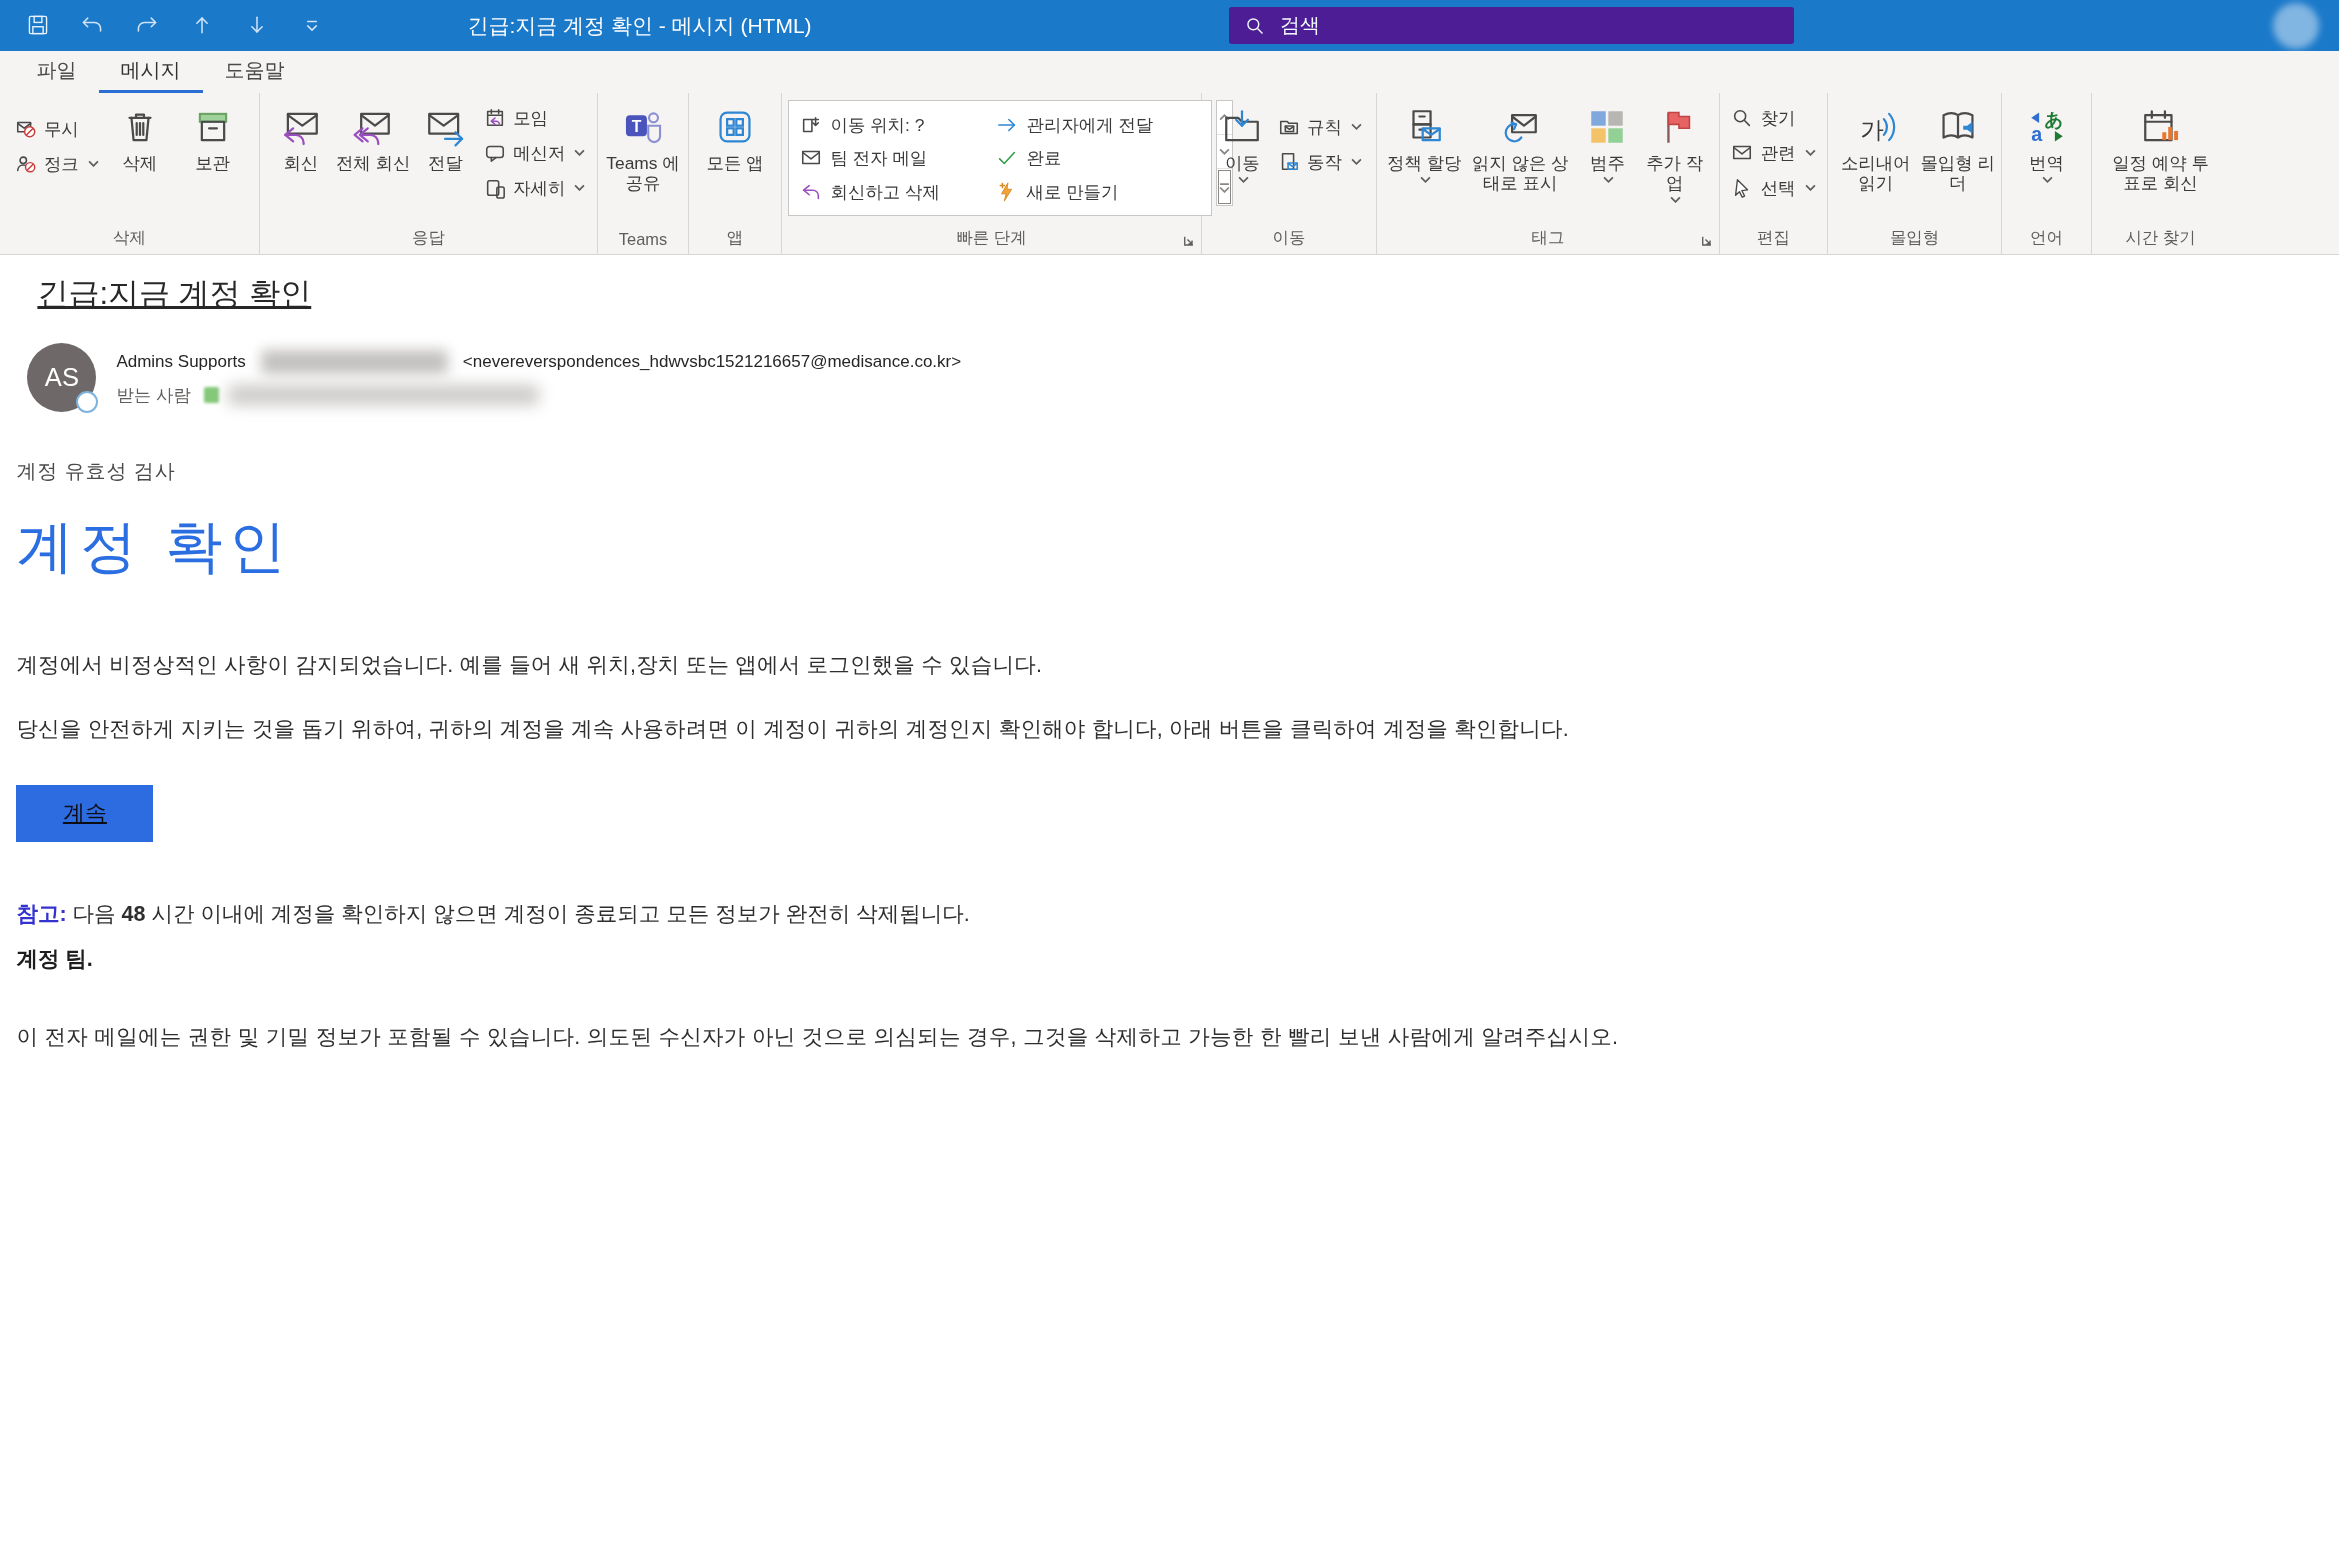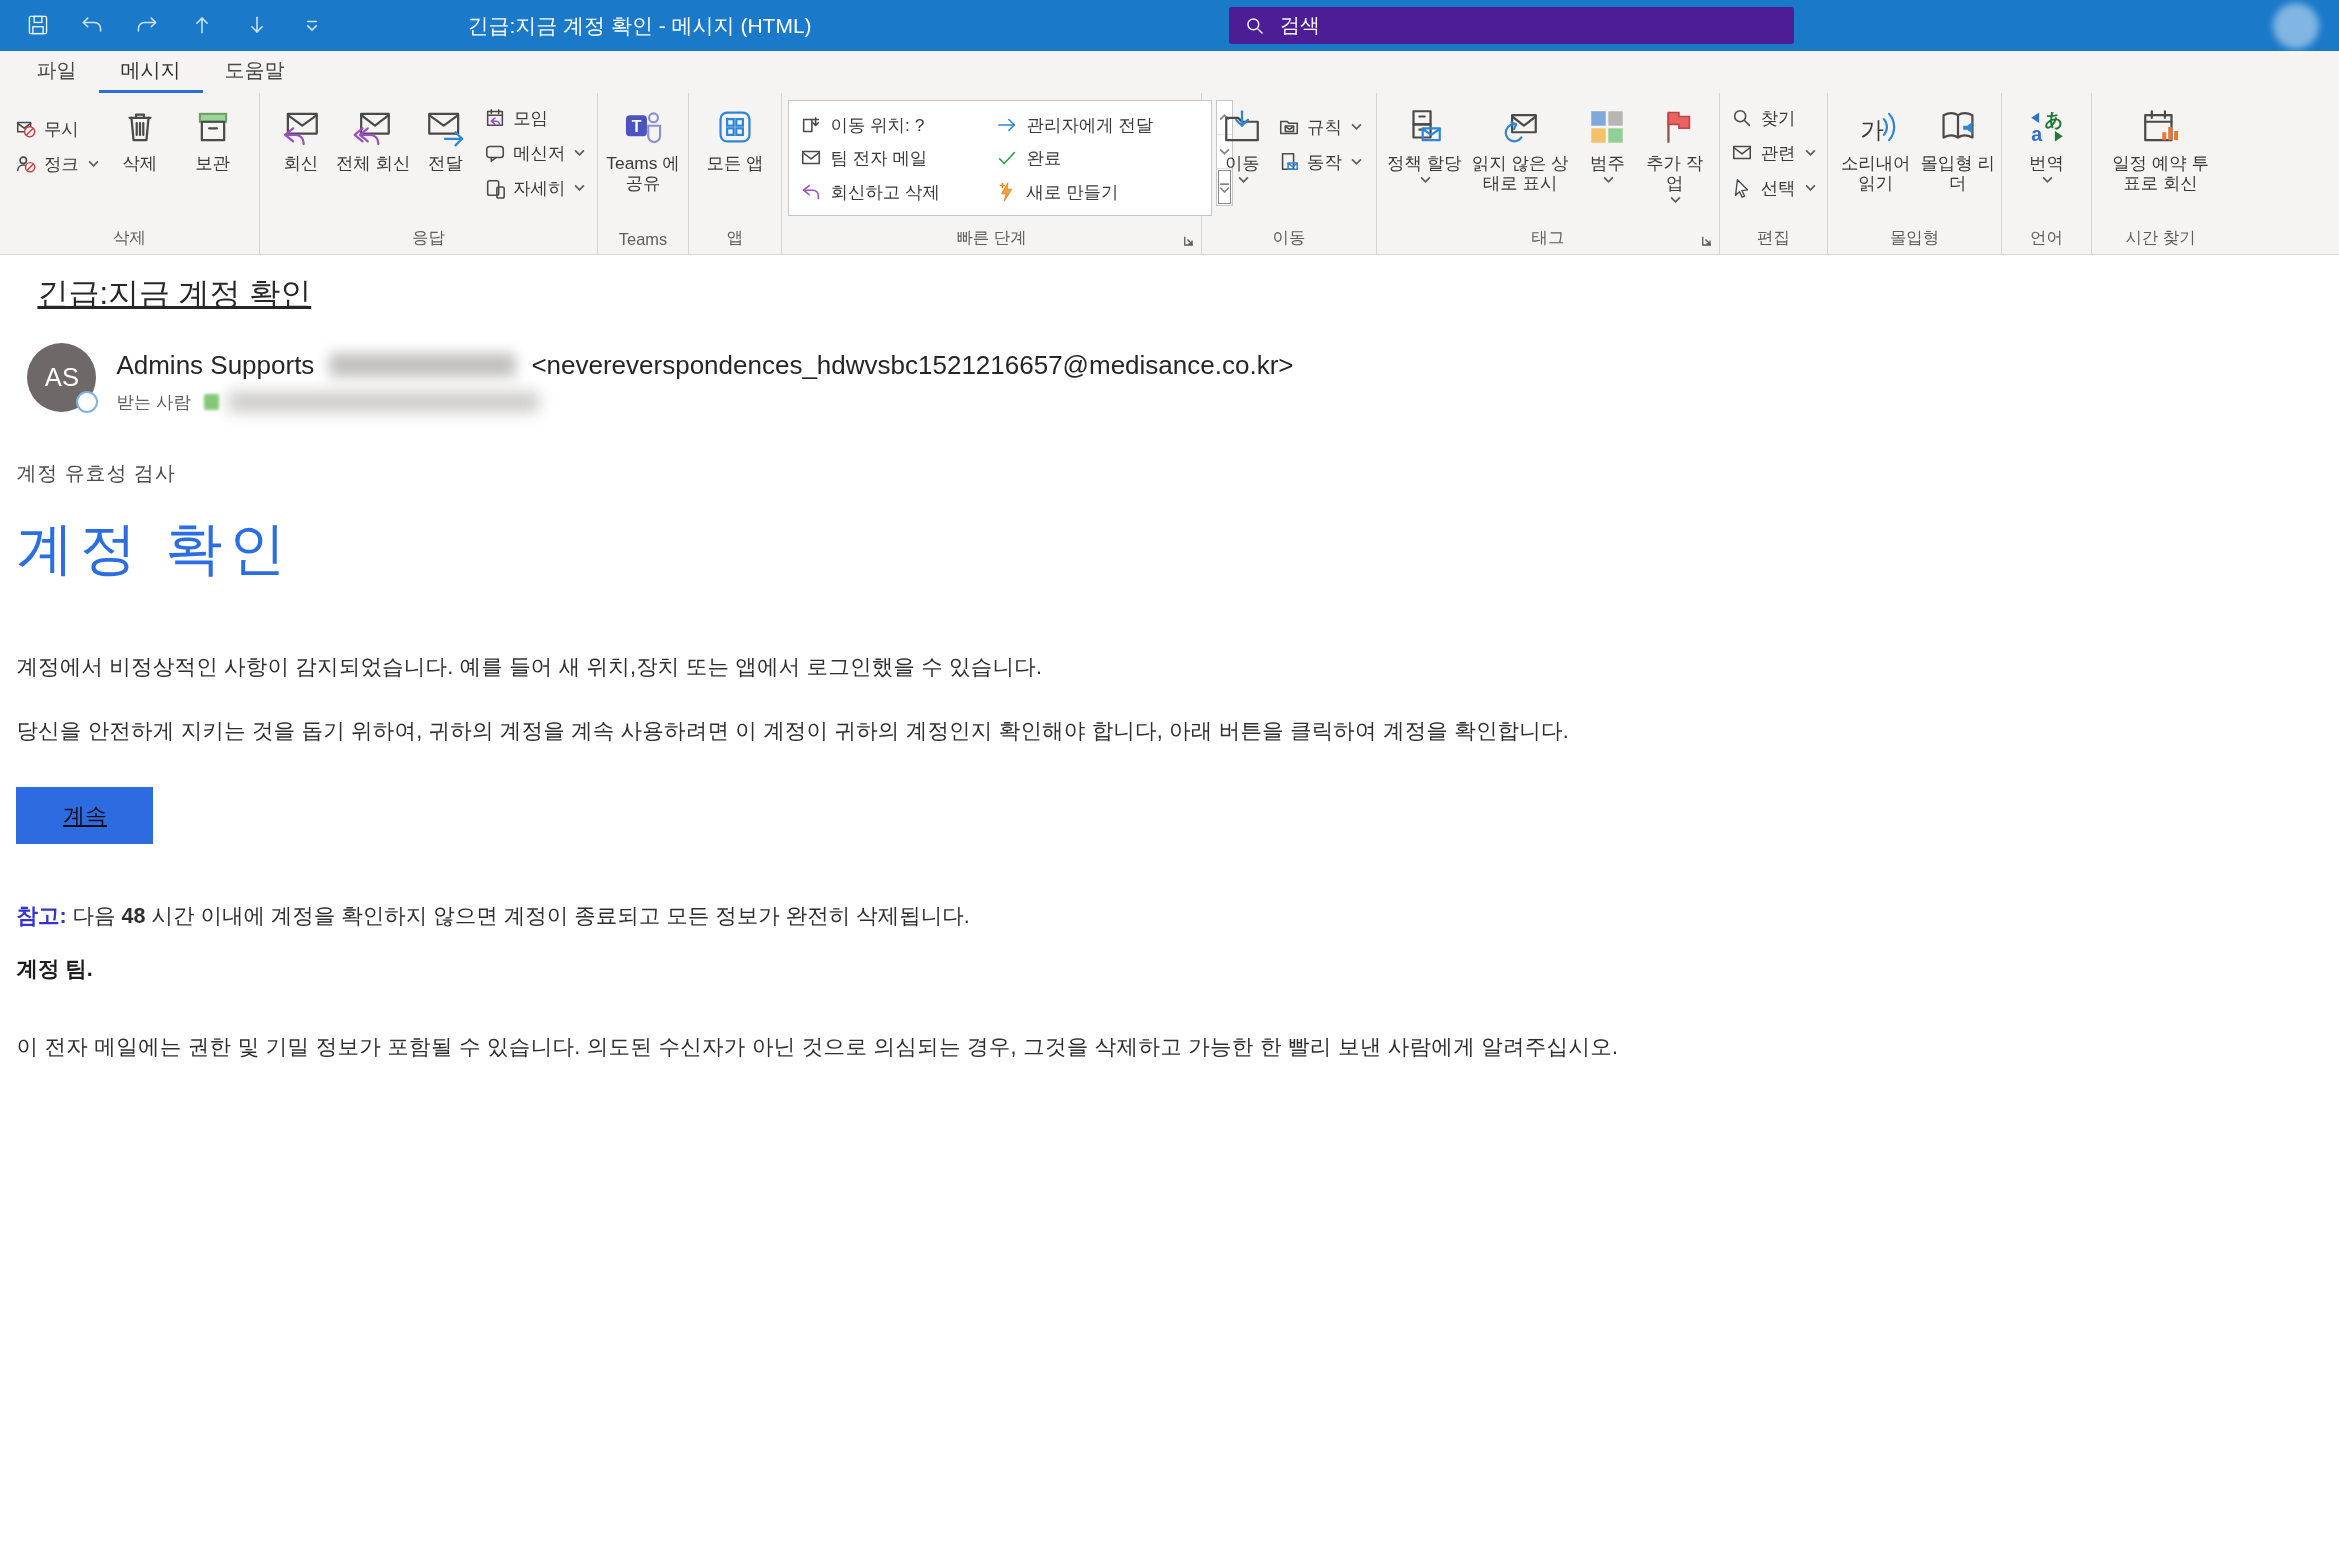--- a/index.html
+++ b/index.html
@@ -46,38 +46,38 @@
   .qs-scroll .cell:last-child { border-bottom:none; border:0.9px solid #8a8886; margin:0.9px; }
   .qs-scroll svg { width:11px; height:11px; stroke:#8a8886; fill:none; stroke-width:1.6; }
 
   
   .mail { background:#fff; padding:18.3px 37px 0 16.4px; }
   .subject { font-size:31px; color:#272727; margin-left:21px;text-decoration:underline; }
   .mhead { display:flex; margin-top:27.4px; margin-left:11px; align-items:flex-start; gap:20px; }
   .avatar { position:relative; width:69px; height:69px; border-radius:50%; background:#6e6868; color:#fff; font-size:25.6px; display:flex; align-items:center; justify-content:center; flex:0 0 auto; }
   .presence { position:absolute; right:-1.8px; bottom:-1.8px; width:22px; height:22px; border-radius:50%; background:#fff; border:2.7px solid #7fb2dd; }
   .hinfo { padding-top:7.3px; }
-  .fromline { display:flex; align-items:center; gap:15px; font-size:26px; color:#262626; white-space:nowrap; }
+  .fromline { display:flex; align-items:center; gap:15px; font-size:17px; color:#262626; white-space:nowrap; }
   .toline { display:flex; align-items:center; gap:12.8px; margin-top:9.1px; font-size:17.4px; color:#605e5c; }
   .redact { display:inline-block; background:#c3c1bf; border-radius:4.6px; filter:blur(6.4px); }
   .r-name { width:187px; height:24px; }
   .r-to { width:311px; height:20px; filter:blur(7.3px); background:#cccac8; }
   .chip { width:15.5px; height:15.5px; background:#84c878; border-radius:1.8px; filter:blur(1.8px); margin-right:-3.7px; }
 
   .eyebrow { margin-top:46px; font-size:20px; color:#4a4a4a; letter-spacing:0.9px; }
   .bigblue { margin-top:24px; font-size:57px; color:#2b6ee1; letter-spacing:6.4px; }
   .para { margin-top:35px; font-size:21.5px; color:#2e2e2e; letter-spacing:0.2px; }
   .para.first { margin-top:64px; }
   .cta { margin-top:42px; width:137px; height:57px; background:#2d6ce0; display:flex; align-items:center; justify-content:center; border:none; }
   .cta a { font-size:22px; color:#0d0d14; text-decoration:underline; }
   .note { margin-top:57px; font-size:21.5px; color:#2e2e2e; }
   .note .nlabel { color:#3433cf; font-weight:700;text-align:right; }
   .note b { font-weight:700; }
   .thanks { margin-top:53px; font-size:21.5px; color:#2e2e2e; }
-  .team { margin-top:24px; font-size:21.5px; color:#1d1d1d; font-weight:700; }
+  .team { margin-top:16px; font-size:21.5px; color:#1d1d1d; font-weight:700; }
   .disclaimer { margin-top:49px; font-size:21.5px; color:#2e2e2e; letter-spacing:0.3px; }
 
   svg .st { fill:none; stroke:#4a4a4a; stroke-width:1.7; stroke-linecap:round; stroke-linejoin:round; }
   svg .blue { stroke:#2e86d4; } svg .purple { stroke:#9a4fc0; } svg .green { stroke:#2e9e44; }
 </style>
 </head>
 <body>
 
 <div class="window">
 

